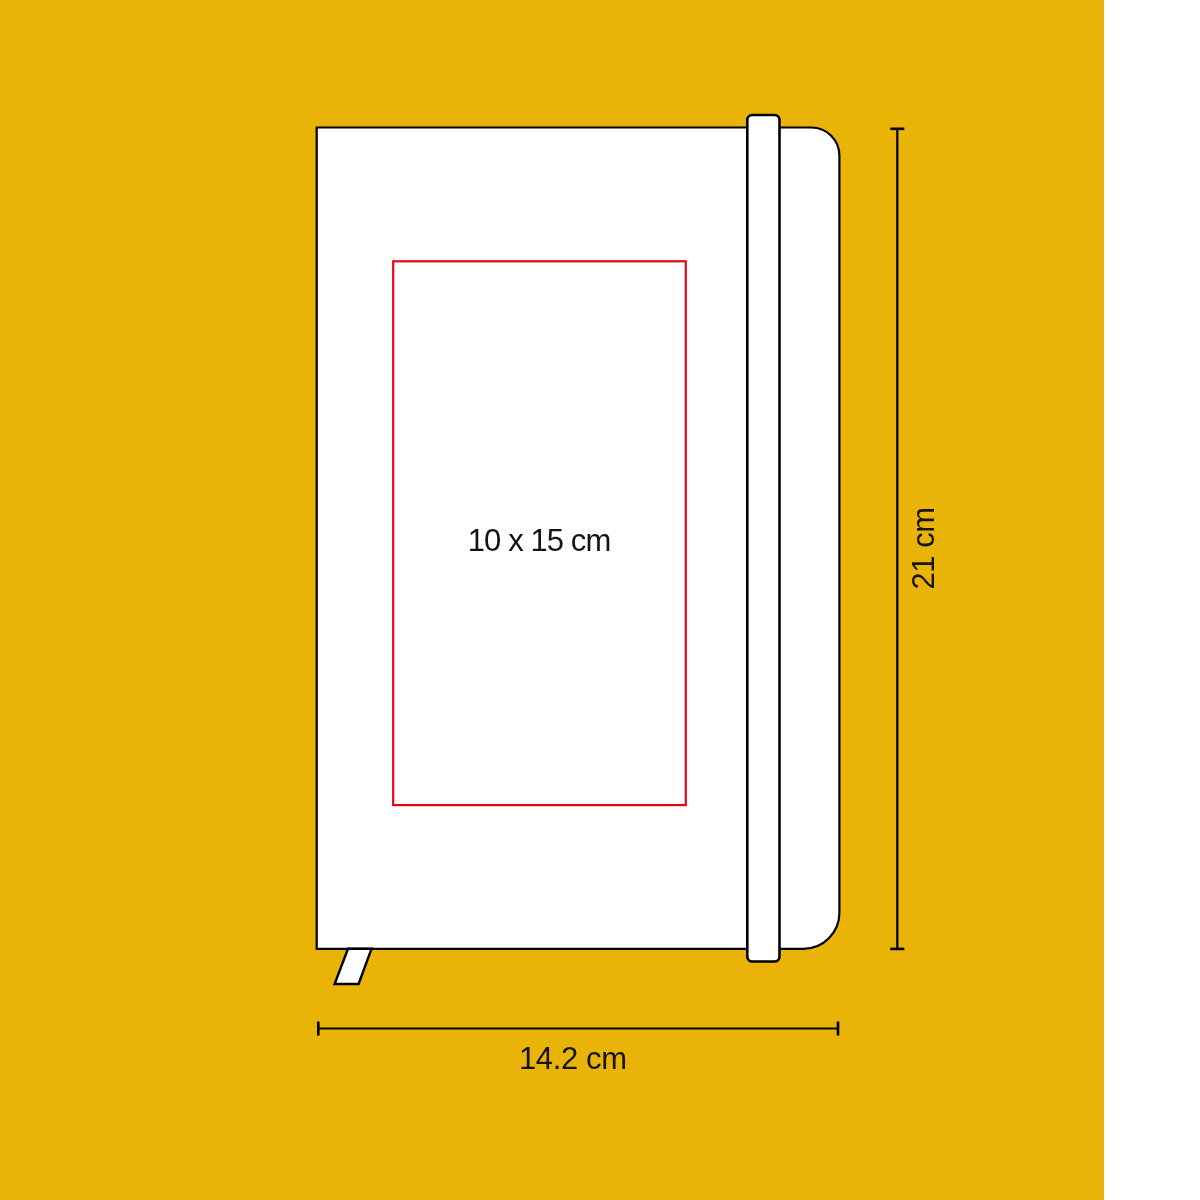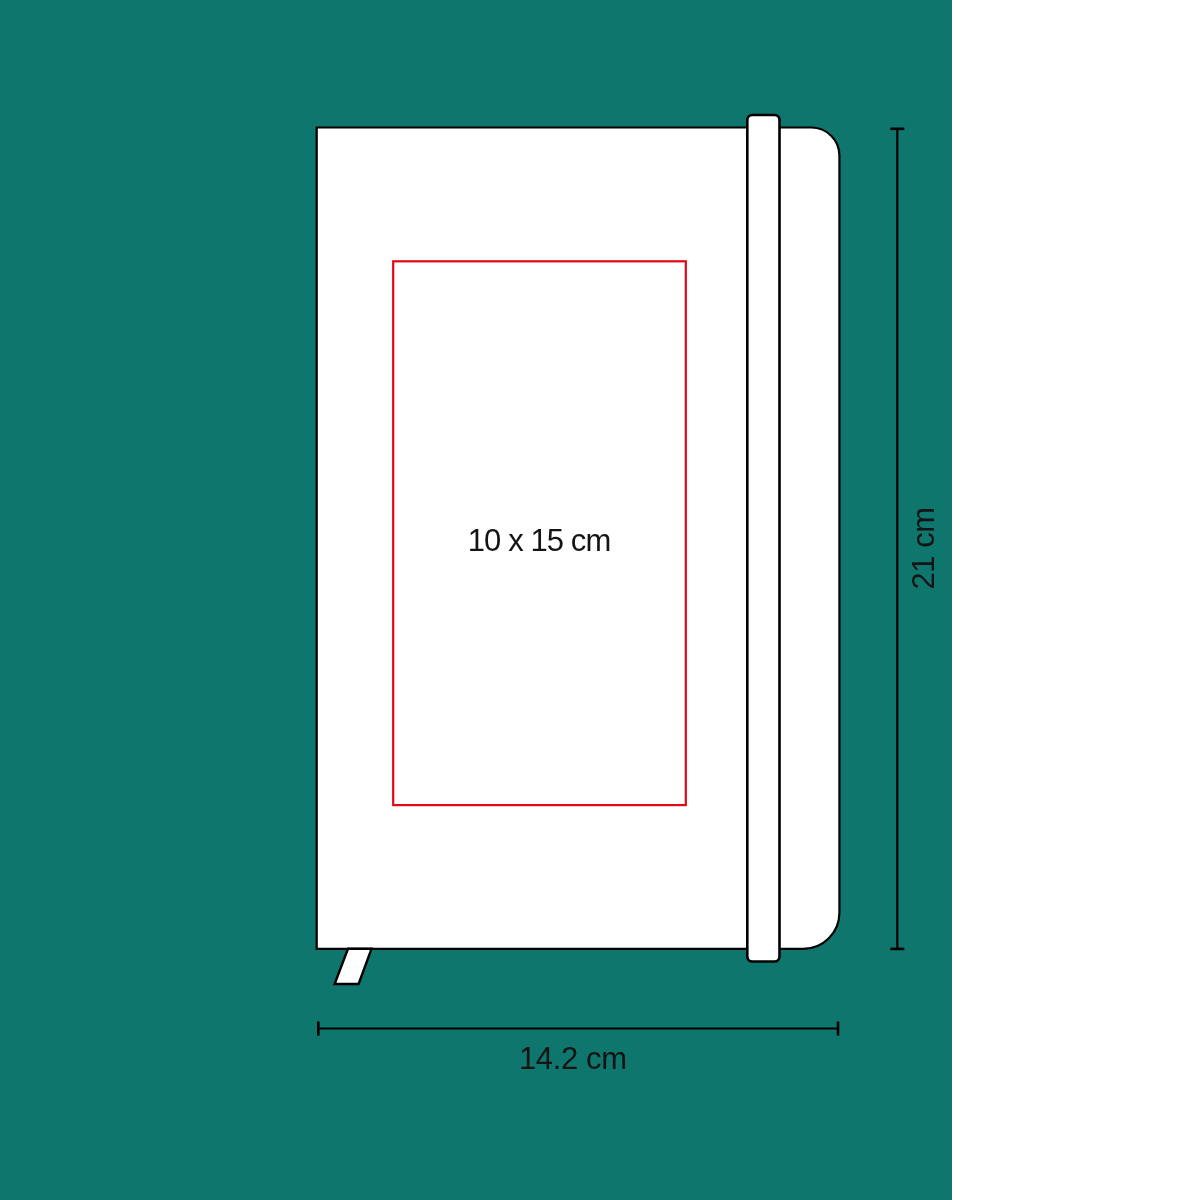--- a/index.html
+++ b/index.html
@@ -1,16 +1,16 @@
 <!DOCTYPE html>
 <html><head>
 <meta charset="utf-8">
 <style>
   html,body{margin:0;padding:0;background:#ffffff;}
-  .wrap{position:relative;width:952px;height:1200px;background:#0f766e;overflow:hidden;}
+  .wrap{position:relative;width:1104px;height:1200px;background:#eab308;overflow:hidden;}
   svg{position:absolute;left:0;top:0;}
   text{font-family:"Liberation Sans", sans-serif;fill:#141414;}
 </style>
 </head>
 <body>
 <div class="wrap">
 <svg width="1200" height="1200" viewBox="0 0 1200 1200">
 
   <path d="M316.7,127.5 H811.4 A28,28 0 0 1 839.4,155.5 V912.8 A36,36 0 0 1 803.4,948.8 H316.7 Z" fill="#ffffff" stroke="#000000" stroke-width="2.2"></path>
 

